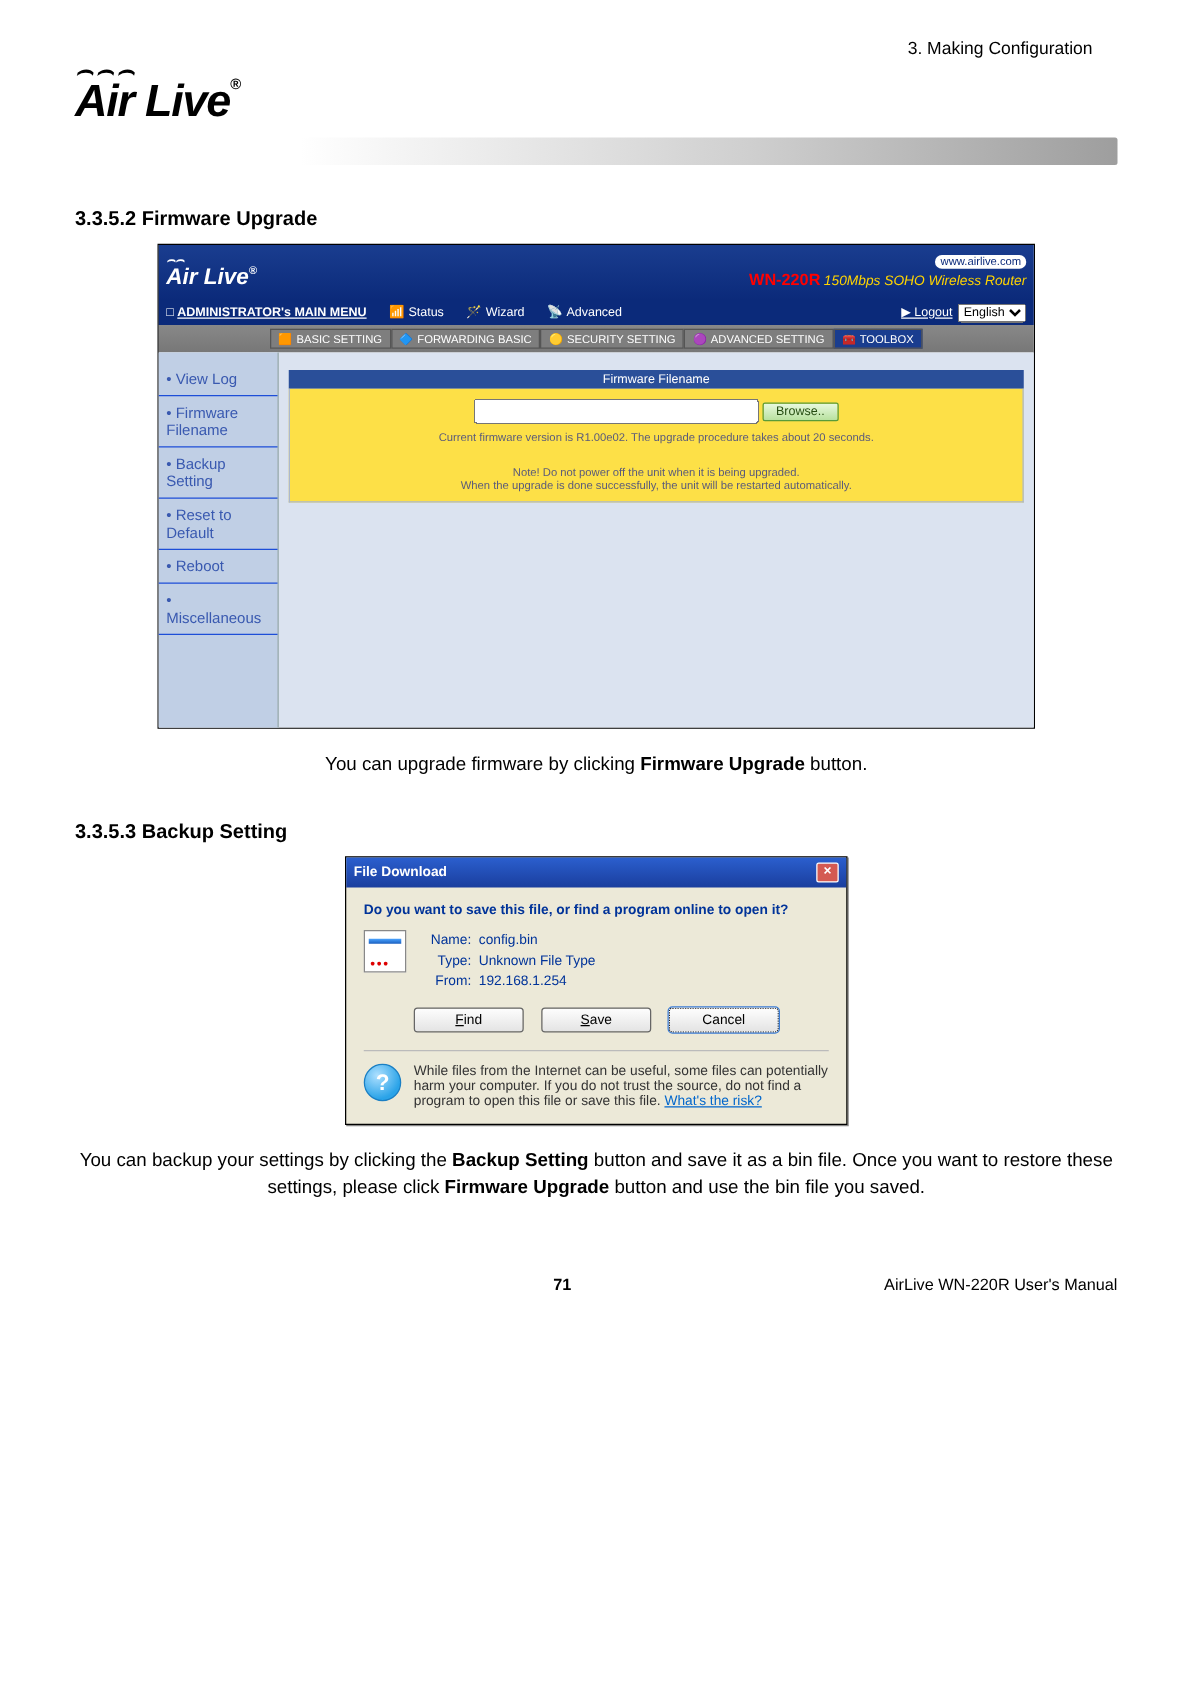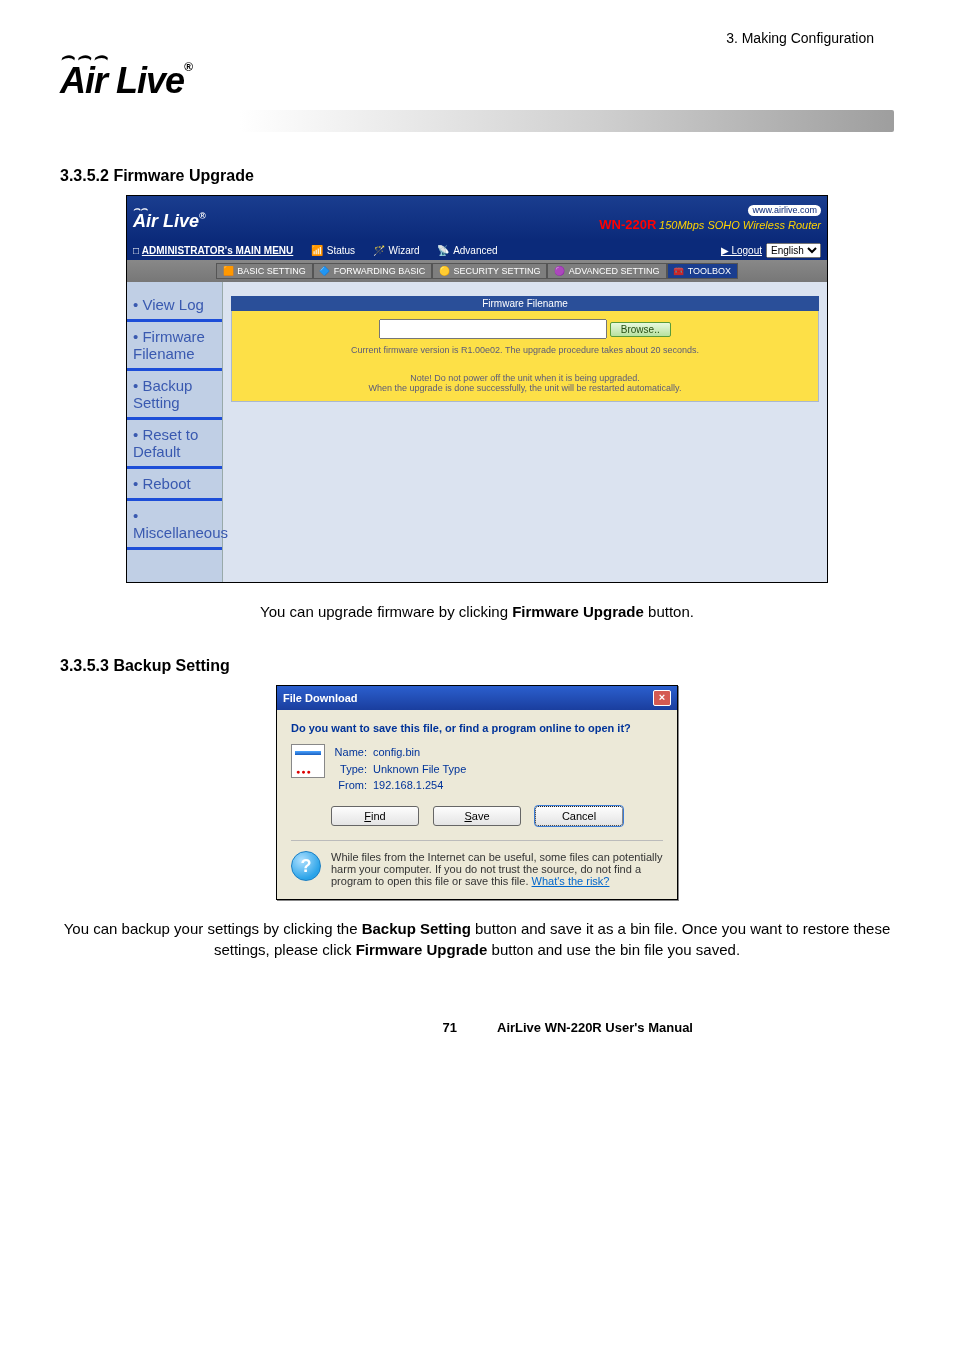--- a/index.html
+++ b/index.html
@@ -171,23 +171,23 @@
     background: #dbe3f0;
   }
   .ss1-side {
     width: 95px;
     background: #c0cfe5;
     border-right: 1px solid #9aa;
     padding: 8px 0;
   }
   .ss1-side .sitem {
     padding: 6px 6px;
-    font-size: 15px;
+    font-size: 12px;
     color: #3959b0;
-    border-bottom: 3px solid #1d4ed8;
+    border-bottom: 1px solid #1d4ed8;
     cursor: pointer;
   }
   .ss1-main {
     flex: 1;
     padding: 8px;
   }
   .ss1-panel-title {
     color: #2a5ab8;
     font-size: 10px;
     font-weight: bold;
@@ -266,20 +266,21 @@
   .ss2-body {
     padding: 12px 14px;
   }
   .ss2-q {
     color: #003399;
     font-weight: bold;
     margin-bottom: 10px;
   }
   .ss2-info-row {
     display: flex;
+    gap: 10px;
     align-items: flex-start;
     margin-bottom: 10px;
   }
   .ss2-icon {
     width: 32px;
     height: 32px;
     border: 1px solid #888;
     background: #fff;
     position: relative;
     flex-shrink: 0;
@@ -361,22 +362,21 @@
     color: #000;
   }
   .footer .pnum {
     width: 50%;
     text-align: right;
     font-weight: bold;
     padding-right: 40px;
   }
   .footer .fmanual {
     width: 50%;
-    text-align: left;
-    font-weight: bold;
+    text-align: right;
   }
 </style>
 </head>
 <body>
 
 <div class="page">
 
   <div class="top-right-chapter">3.  Making  Configuration</div>
 
   <div class="header-row">

